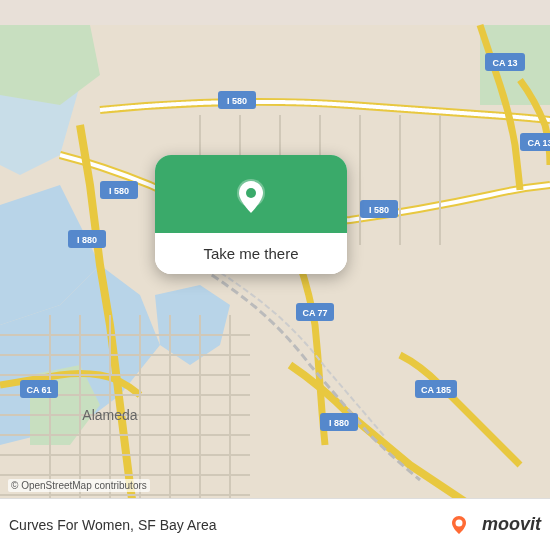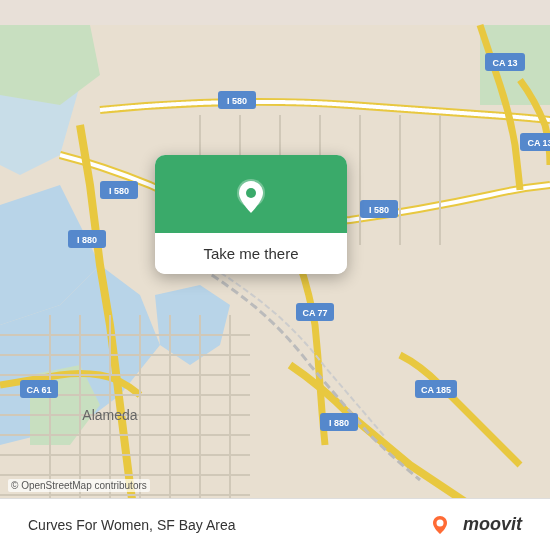--- a/index.html
+++ b/index.html
@@ -28,21 +28,21 @@
 
     
     #bottom-bar {
       position: absolute;
       bottom: 0; left: 0; right: 0;
       height: 52px;
       background: white;
       display: flex;
       align-items: center;
       justify-content: space-between;
-      padding: 0 28px;
+      padding: 0 9px;
       border-top: 1px solid #ddd;
       z-index: 10;
     }
 
     #location-name {
       font-size: 14px;
       font-weight: 500;
       color: #333;
     }
 
@@ -72,21 +72,21 @@
       border-radius: 2px;
     }
 
     
     #popup-card {
       position: absolute;
       top: 155px;
       left: 155px;
       width: 192px;
       background: white;
-      border-radius: 10px;
+      border-radius: 16px;
       box-shadow: 0 4px 16px rgba(0,0,0,0.3);
       z-index: 20;
       overflow: hidden;
       display: flex;
       flex-direction: column;
       align-items: center;
     }
 
     #popup-green-section {
       background: #3aaa6a;

